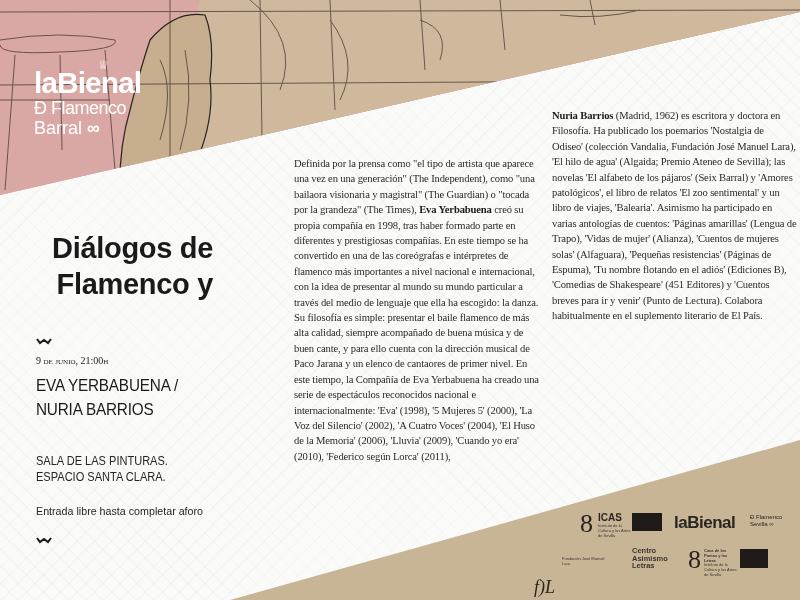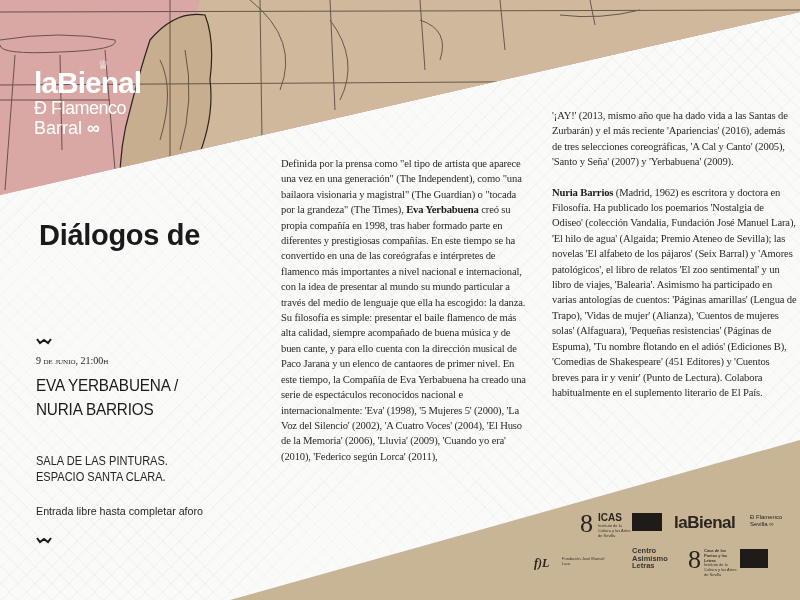--- a/index.html
+++ b/index.html
@@ -19,31 +19,31 @@
   .footer-band { position:absolute; left:0; top:0; width:800px; height:600px;
     clip-path: polygon(800px 440px, 800px 600px, 230px 600px);
     background:#c8b596; }
 
   .logo { position:absolute; left:34px; top:58px; color:#fff; }
   .logo .crown { position:absolute; left:64px; top:0px; font-size:12px; letter-spacing:-2px; }
   .logo .l1 { font-size:30px; font-weight:bold; letter-spacing:-1px; line-height:30px; margin-top:10px; }
   .logo .l2 { font-size:18px; line-height:20px; letter-spacing:-0.5px; }
   .logo .l3 { font-size:18px; line-height:20px; }
 
-  .title { position:absolute; left:36px; top:214px; font-size:29px; font-weight:bold; line-height:36px; color:#1a1a1a; letter-spacing:-0.3px; margin:3px;text-align:right; }
+  .title { position:absolute; left:36px; top:214px; font-size:29px; font-weight:bold; line-height:36px; color:#1a1a1a; letter-spacing:-0.3px; margin:16px;text-align:right; }
   .title span { display:block; }
   .wave { position:absolute; width:16px; height:8px; }
   .date { position:absolute; left:36px; top:355px; font-family:"Liberation Serif", serif; font-size:10px; color:#222; font-variant:small-caps; }
   .artists { position:absolute; left:36px; top:374px; font-size:17px; line-height:24px; color:#1b1b1b; letter-spacing:-0.2px; transform:scaleX(0.9); transform-origin:left; }
   .venue { position:absolute; left:36px; top:453px; font-size:12px; line-height:16px; color:#262626; transform:scaleX(0.92); transform-origin:left; }
   .free { position:absolute; left:36px; top:505px; font-size:11.5px; color:#262626; transform:scaleX(0.93); transform-origin:left; }
 
   .col { position:absolute; font-family:"Liberation Serif", serif; font-size:10.6px; line-height:15.4px; color:#2a2a2a; letter-spacing:-0.15px; }
   .col b { font-weight:bold; color:#1a1a1a; }
-  .col1 { left:281px; top:156px; width:250px; }
+  .col1 { left:294px; top:156px; width:250px; }
   .col2 { left:552px; top:108px; width:245px; }
   .col2 p { margin:0 0 15px 0; }
 
   .sponsors { position:absolute; left:0; top:0; width:800px; height:600px; }
   .sp { position:absolute; color:#2a2520; }
   .eight { font-family:"Liberation Serif", serif; font-size:26px; line-height:26px; }
   .darkbox { position:absolute; background:#1e1b18; }
   .tiny { font-size:4px; line-height:5px; color:#3a3530; }
 </style>
 </head>
@@ -87,20 +87,21 @@
       <div class="l1">laBienal</div>
       <div class="l2">Ð Flamenco</div>
       <div class="l3"><span>Barral</span> <span style="font-weight:bold;">∞</span></div>
     </div>
   </div>
 
   <div class="footer-band"></div>
 
   <h1 class="title">
     <span>Diálogos de</span>
+    <span>Flamenco y</span>
   </h1>
 
   <svg class="wave" style="left:36px; top:337px;" viewBox="0 0 16 8">
     <path d="M1 2 L4 6 L8 3 L12 6 L15 2" stroke="#1a1a1a" stroke-width="2" fill="none"></path>
   </svg>
 
   <div class="date">9 de junio, 21:00h</div>
 
   <div class="artists">
     <div>EVA YERBABUENA /</div>
@@ -116,38 +117,37 @@
 
   <svg class="wave" style="left:36px; top:536px;" viewBox="0 0 16 8">
     <path d="M1 2 L4 6 L8 3 L12 6 L15 2" stroke="#1a1a1a" stroke-width="2" fill="none"></path>
   </svg>
 
   <div class="col col1">
     <span>Definida por la prensa como "el tipo de artista que aparece una vez en una generación" (The Independent), como "una bailaora visionaria y magistral" (The Guardian) o "tocada por la grandeza" (The Times), </span><b>Eva Yerbabuena</b><span> creó su propia compañía en 1998, tras haber formado parte en diferentes y prestigiosas compañías. En este tiempo se ha convertido en una de las coreógrafas e intérpretes de flamenco más importantes a nivel nacional e internacional, con la idea de presentar al mundo su mundo particular a través del medio de lenguaje que ella ha escogido: la danza. Su filosofía es simple: presentar el baile flamenco de más alta calidad, siempre acompañado de buena música y de buen cante, y para ello cuenta con la dirección musical de Paco Jarana y un elenco de cantaores de primer nivel. En este tiempo, la Compañía de Eva Yerbabuena ha creado una serie de espectáculos reconocidos nacional e internacionalmente: 'Eva' (1998), '5 Mujeres 5' (2000), 'La Voz del Silencio' (2002), 'A Cuatro Voces' (2004), 'El Huso de la Memoria' (2006), 'Lluvia' (2009), 'Cuando yo era' (2010), 'Federico según Lorca' (2011),</span>
   </div>
 
   <div class="col col2">
-    <p>'¡AY!' (2013, mismo año que ha dado vida a las Santas de Zurbarán) y el más reciente 'Apariencias' (2016), además de tres selecciones coreográficas, 'A Cal y Canto' (2005), 'Santo y Seña' (2007) y 'Yerbabuena' (2009).</p>
     <p><b>Nuria Barrios</b><span> (Madrid, 1962) es escritora y doctora en Filosofía. Ha publicado los poemarios 'Nostalgia de Odiseo' (colección Vandalia, Fundación José Manuel Lara), 'El hilo de agua' (Algaida; Premio Ateneo de Sevilla); las novelas 'El alfabeto de los pájaros' (Seix Barral) y 'Amores patológicos', el libro de relatos 'El zoo sentimental' y un libro de viajes, 'Balearia'. Asimismo ha participado en varias antologías de cuentos: 'Páginas amarillas' (Lengua de Trapo), 'Vidas de mujer' (Alianza), 'Cuentos de mujeres solas' (Alfaguara), 'Pequeñas resistencias' (Páginas de Espuma), 'Tu nombre flotando en el adiós' (Ediciones B), 'Comedias de Shakespeare' (451 Editores) y 'Cuentos breves para ir y venir' (Punto de Lectura). Colabora habitualmente en el suplemento literario de El País.</span></p>
   </div>
 
   <div class="sponsors">
 
     <div class="sp eight" style="left:580px; top:511px;">8</div>
     <div class="sp" style="left:598px; top:512px; font-size:10px; font-weight:bold;">ICAS</div>
     <div class="sp tiny" style="left:598px; top:523px; width:36px;">Instituto de la Cultura y las Artes de Sevilla</div>
     <div class="darkbox" style="left:632px; top:513px; width:30px; height:18px;"></div>
 
     <div class="sp" style="left:674px; top:513px; font-size:17px; font-weight:bold; letter-spacing:-0.5px;">laBienal</div>
     <div class="sp" style="left:750px; top:514px; font-size:6px; line-height:7px;">
       <div>Ð Flamenco</div>
       <div>Sevilla ∞</div>
     </div>
 
-    <div class="sp" style="left:534px; top:556px; font-family:'Liberation Serif', serif; font-style:italic; font-size:12px;font-weight:bold;">f)L</div>
+    <div class="sp" style="left:534px; top:577px; font-family:'Liberation Serif', serif; font-style:italic; font-size:18px;">f)L</div>
     <div class="sp tiny" style="left:562px; top:556px; width:50px;">Fundación José Manuel Lara</div>
 
     <div class="sp" style="left:632px; top:547px; font-size:7.5px; line-height:7.5px; font-weight:bold; color:#3a3530;">
       <div>Centro</div>
       <div>Asimismo</div>
       <div>Letras</div>
     </div>
 
     <div class="sp eight" style="left:688px; top:547px;">8</div>
     <div class="sp tiny" style="left:704px; top:548px; width:34px; font-weight:bold;">Casa de los Poetas y las Letras</div>

